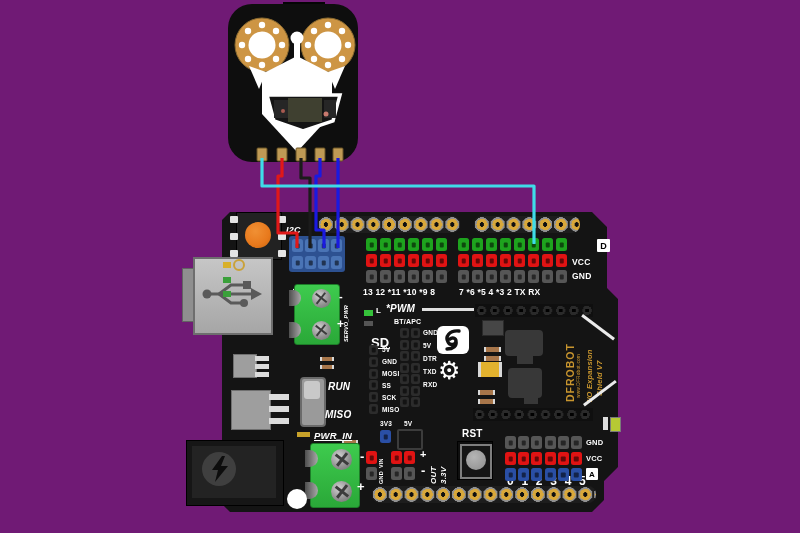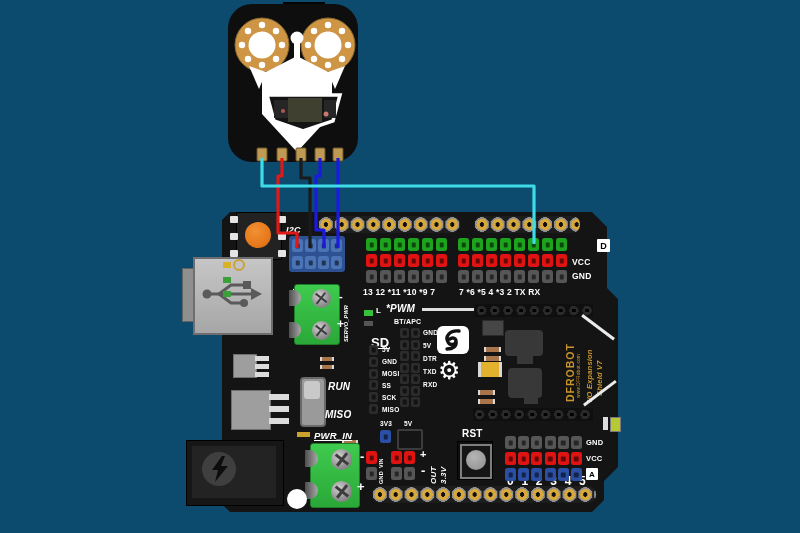--- a/index.html
+++ b/index.html
@@ -1,16 +1,16 @@
 <!DOCTYPE html>
 <html><head>
 <meta charset="utf-8">
 <style>
   html,body{margin:0;padding:0;background:#fff;}
-  #scene{position:relative;width:800px;height:533px;background:#0c4a6e;overflow:hidden;
+  #scene{position:relative;width:800px;height:533px;background:#701a75;overflow:hidden;
          font-family:"Liberation Sans",sans-serif;}
   .abs{position:absolute;}
   .board{position:absolute;left:222px;top:210px;width:398px;height:304px;background:#141414;
          clip-path:polygon(8px 2px,370px 2px,385px 17px,385px 78px,396px 89px,396px 257px,
                            382px 271px,382px 290px,370px 302px,8px 302px,0 294px,0 10px);}
   .lbl{position:absolute;color:#fff;font-weight:bold;font-size:8px;white-space:nowrap;letter-spacing:.2px;line-height:1;}
   .it{font-style:italic;}
   .gold{color:#c8952e;}
   .vert{writing-mode:vertical-rl;transform:rotate(180deg);}
   .pins{position:absolute;display:flex;gap:2px;}
@@ -152,21 +152,21 @@
   <div class="pins pgy" style="left:458px;top:270px;gap:3px;">
       <i class="pin"></i>
       <i class="pin"></i>
       <i class="pin"></i>
       <i class="pin"></i>
       <i class="pin"></i>
       <i class="pin"></i>
       <i class="pin"></i>
       <i class="pin"></i>
     </div>
-  <span class="lbl" style="left:363px;top:288px;font-size:8.5px;">13 12 *11 *10 *9 7</span>
+  <span class="lbl" style="left:363px;top:288px;font-size:8.5px;">13 12 *11 *10 *9 8</span>
   <span class="lbl" style="left:459px;top:288px;font-size:8.5px;">7 *6 *5 4 *3 2 TX RX</span>
   <div class="box-white" style="left:597px;top:239px;width:13px;height:13px;font-size:9px;">
       <span>D</span>
     </div>
   <span class="lbl" style="left:572px;top:258px;font-size:8.5px;">VCC</span>
   <span class="lbl" style="left:572px;top:272px;font-size:8.5px;">GND</span>
 
   <div class="abs" style="left:364px;top:310px;width:9px;height:6px;background:#35c13a;"></div>
   <div class="abs" style="left:364px;top:321px;width:9px;height:5px;background:#555;"></div>
   <span class="lbl" style="left:376px;top:307px;font-size:8px;">L</span>

